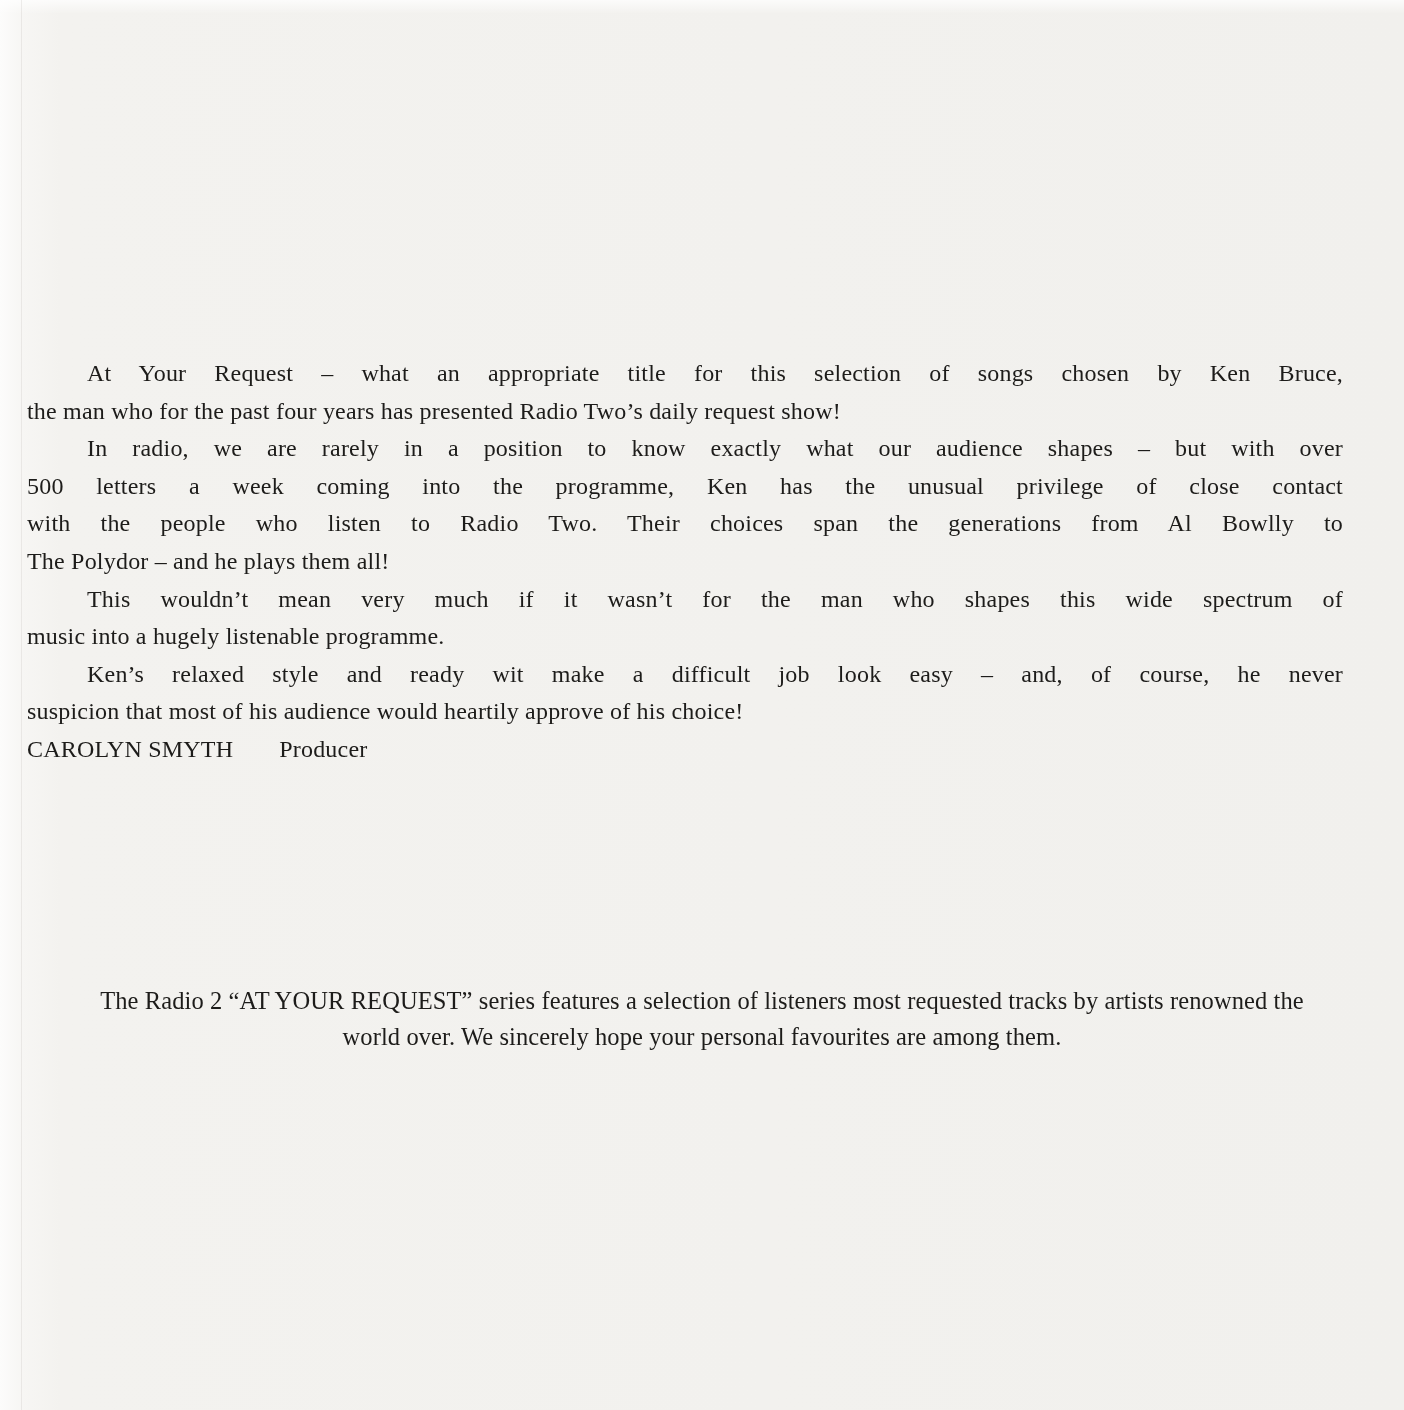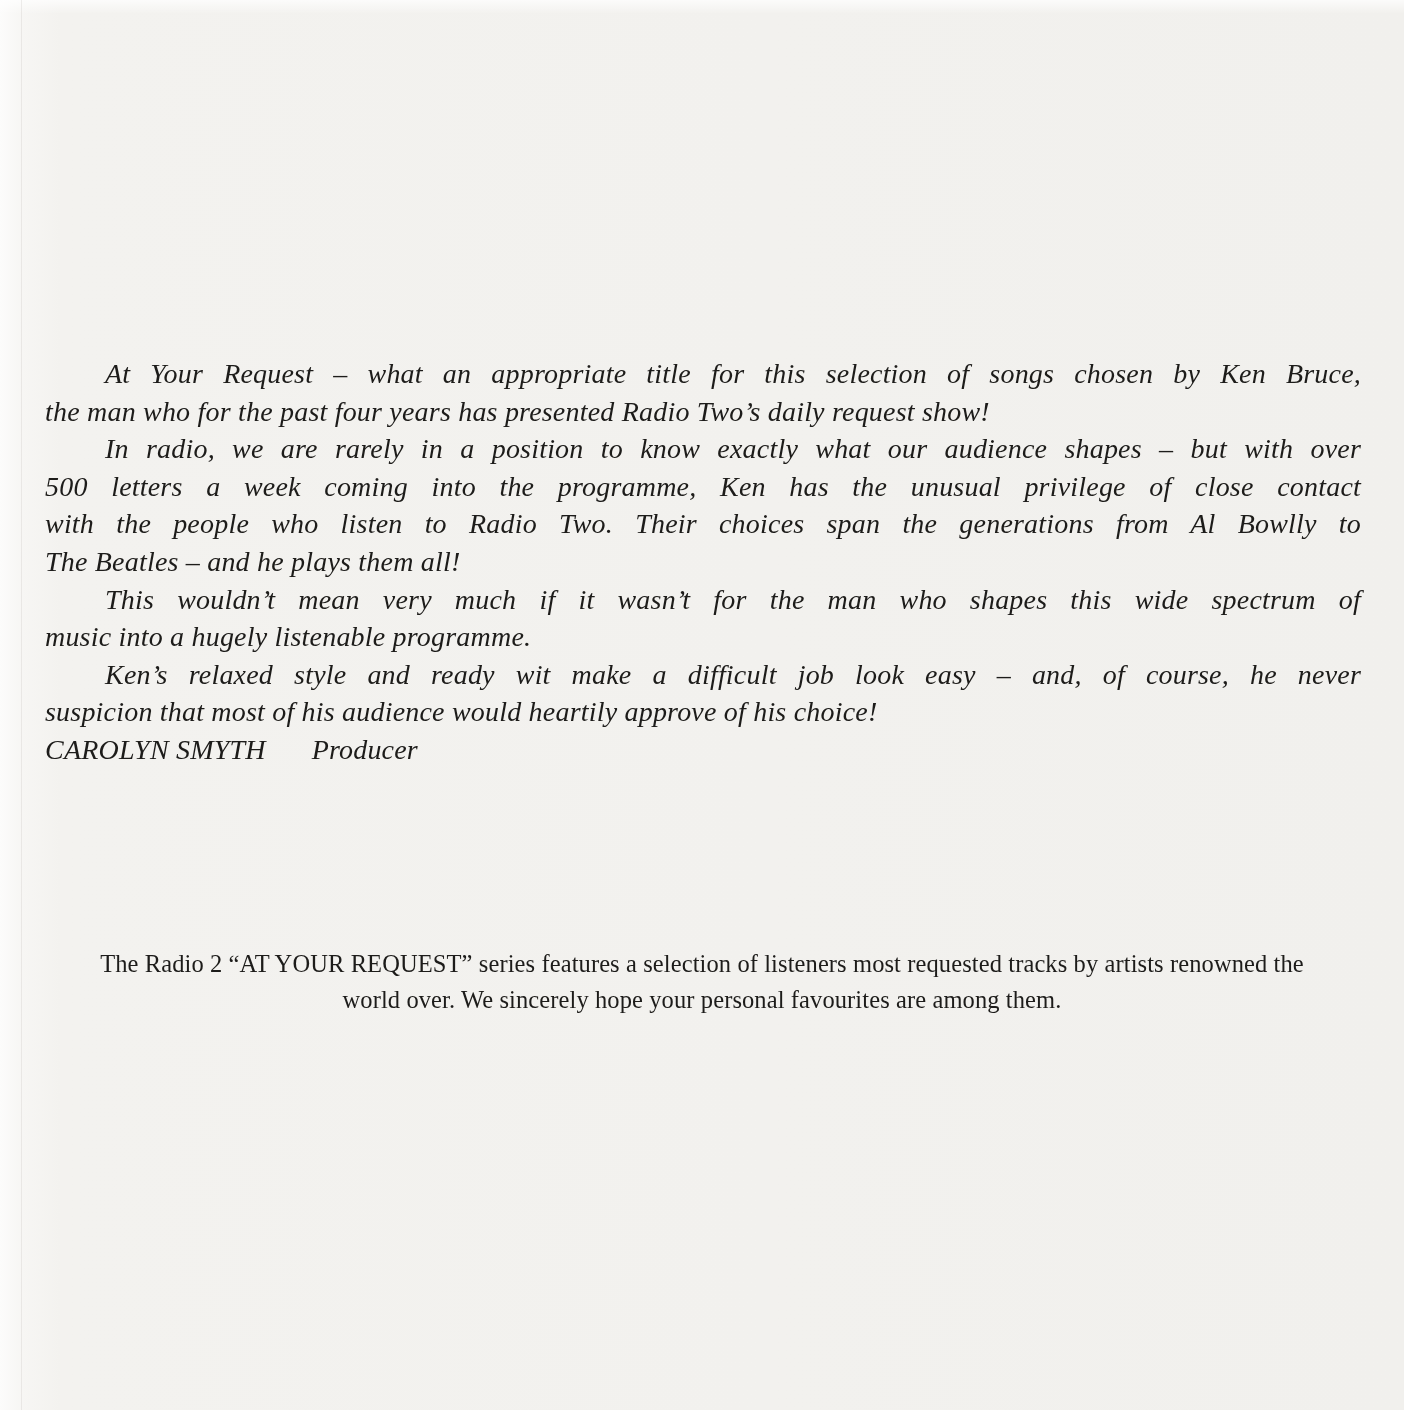--- a/index.html
+++ b/index.html
@@ -23,46 +23,45 @@
     content: "";
     position: absolute;
     left: 21px;
     top: 0;
     width: 1px;
     height: 100%;
     background: rgba(190, 188, 182, 0.25);
   }
   .liner-notes {
     position: absolute;
-    left: 45px;
+    left: 27px;
     top: 355px;
     width: 1316px;
-    font-size: 28px;
+    font-size: 24px;
     line-height: 37.6px;
     letter-spacing: 0.2px;
-    font-style: italic;
   }
   .liner-notes .line {
     height: 37.6px;
     white-space: normal;
   }
   .liner-notes .line.indent {
     text-indent: 60px;
   }
   .liner-notes .line.just {
     text-align: justify;
     text-align-last: justify;
   }
   .credit .role {
     margin-left: 46px;
   }
   .footer-notes {
     position: absolute;
     left: 32px;
-    top: 946px;
+    top: 983px;
     width: 1340px;
     font-size: 24.5px;
     line-height: 36.4px;
     text-align: center;
     letter-spacing: 0.1px;
   }
   .footer-notes .fline {
     height: 36.4px;
   }
 </style>
@@ -70,21 +69,21 @@
 <body>
 
 <div class="page">
 
   <div class="liner-notes">
     <div class="line indent just">At Your Request – what an appropriate title for this selection of songs chosen by Ken Bruce,</div>
     <div class="line">the man who for the past four years has presented Radio Two’s daily request show!</div>
     <div class="line indent just">In radio, we are rarely in a position to know exactly what our audience shapes – but with over</div>
     <div class="line just">500 letters a week coming into the programme, Ken has the unusual privilege of close contact</div>
     <div class="line just">with the people who listen to Radio Two. Their choices span the generations from Al Bowlly to</div>
-    <div class="line">The Beatles – and he plays them all!</div>
+    <div class="line">The Polydor – and he plays them all!</div>
     <div class="line indent just">This wouldn’t mean very much if it wasn’t for the man who shapes this wide spectrum of</div>
     <div class="line">music into a hugely listenable programme.</div>
     <div class="line indent just">Ken’s relaxed style and ready wit make a difficult job look easy – and, of course, he never</div>
     <div class="line">suspicion that most of his audience would heartily approve of his choice!</div>
     <div class="line credit">
       <span>CAROLYN SMYTH</span><span class="role">Producer</span>
     </div>
   </div>
 
   <div class="footer-notes">

